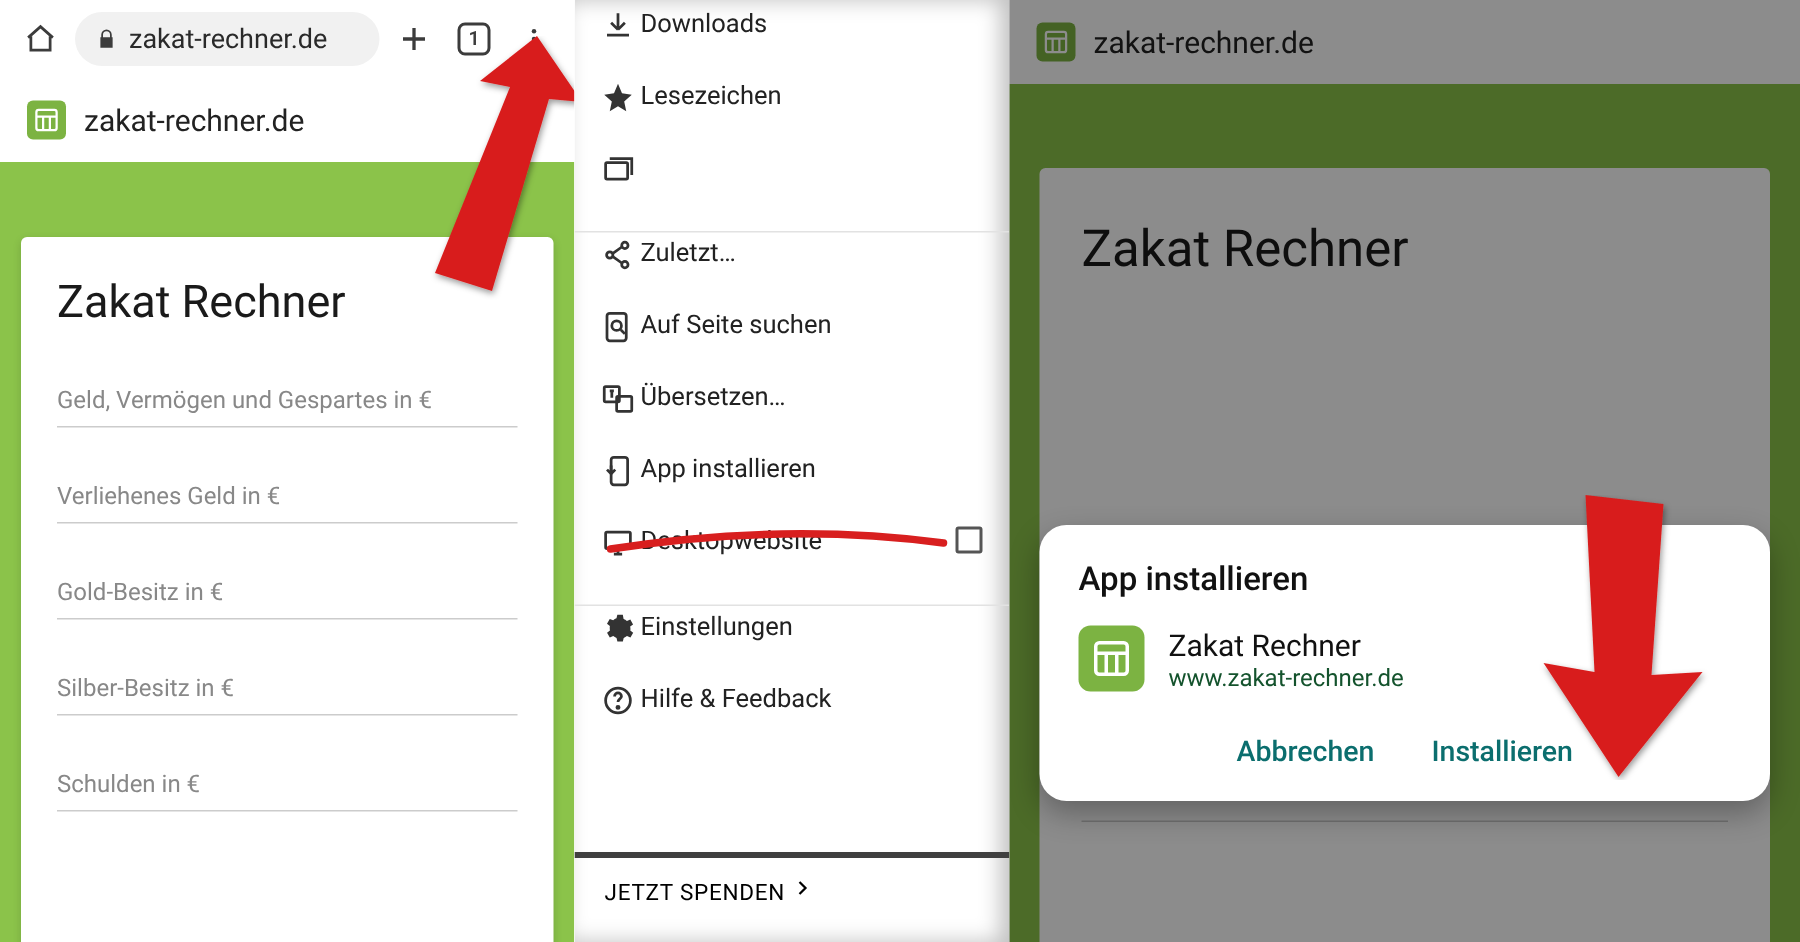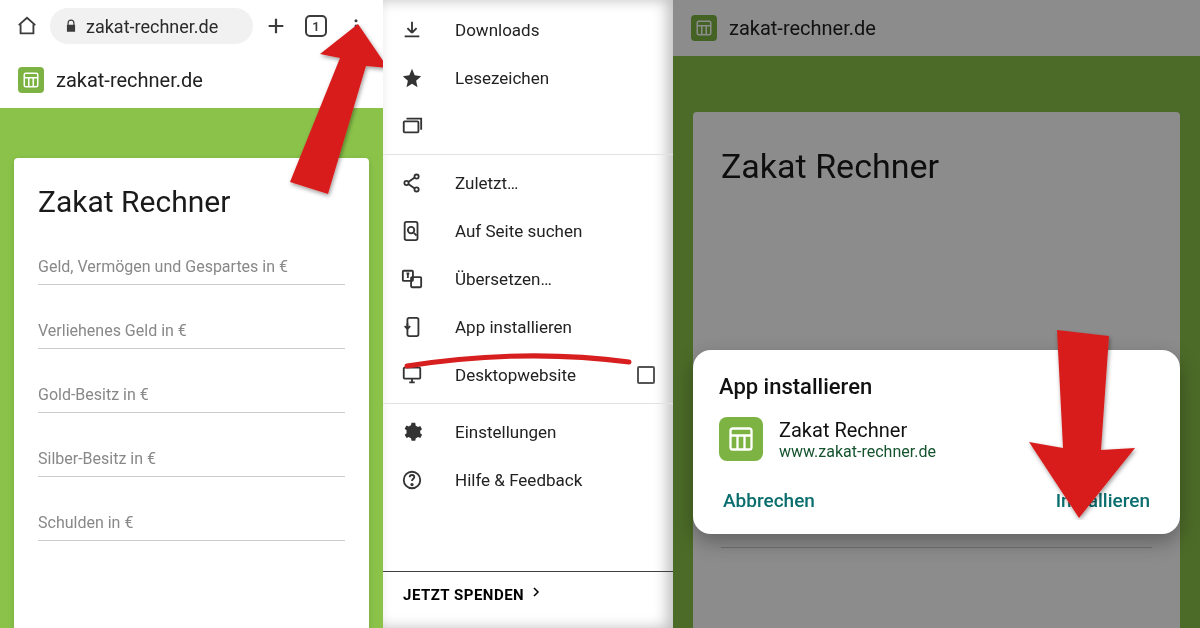--- a/index.html
+++ b/index.html
@@ -24,44 +24,44 @@
   .card { background:#fff; border-radius:4px; padding:26px 24px; box-shadow:0 2px 6px rgba(0,0,0,.15); height:520px;}
   .card h1 { font-size:30px; font-weight:400; color:#1a1a1a; margin-bottom:30px; }
   .inp { width:100%; border:none; border-bottom:1px solid #ccc; padding:8px 0; font-size:16px; color:#ef4444; background:transparent; margin-bottom:28px; }
   .inp::placeholder { color:#888; }
 
   
   .arrow1 { position:absolute; top:24px; left:268px; pointer-events:none; }
 
   
   .menu { background:#fff; box-shadow:-6px 0 14px rgba(0,0,0,.25) inset; padding:6px 0; height:100%; position:relative;}
-  .menu-item { display:flex; align-items:center; height:48px; padding:0 18px; gap:32px; font-size:17px; color:#222;}
+  .menu-item { display:flex; align-items:flex-start; height:48px; padding:0 18px; gap:4px; font-size:17px; color:#222;}
   .menu-item svg { flex:none; }
   .menu-item .grow { flex:1 }
   .menu-sep { height:1px; background:#e2e2e2; margin:4px 0; }
   .checkbox { width:18px; height:18px; border:2px solid #555; border-radius:2px; }
   .underline-red { position:absolute; left:20px; top:352px; width:230px; pointer-events:none;}
-  .donate { position:absolute; bottom:10px; left:0; width:100%; padding:14px 20px; border-top:1px solid #404040; font-weight:700; font-size:15px; letter-spacing:.5px; display:flex; align-items:flex-start; gap:6px;}
+  .donate { position:absolute; bottom:10px; left:0; width:100%; padding:14px 20px; border-top:4px solid #404040; font-weight:400; font-size:15px; letter-spacing:.5px; display:flex; align-items:flex-start; gap:6px;}
 
   
   .dim-layer{position:absolute;inset:0;}
   .dim-hdr { height:56px; background:#fff; display:flex; align-items:center; padding:0 18px; gap:12px; font-size:20px; color:#222;}
   .dim-green { background:#8bc34a; height:600px; padding:56px 20px 0;}
   .dim-card  { background:#fff; border-radius:4px; padding:34px 28px; height:520px;}
   .dim-card h1 { font-size:34px; font-weight:400; color:#1a1a1a; margin-bottom:40px;}
   .dim-inp { width:100%; border:none; border-bottom:1px solid #ccc; padding:10px 0; font-size:18px; color:#888; background:transparent; margin-bottom:34px;}
   .scrim { position:absolute; inset:0; background:rgba(0,0,0,.45); }
 
   .dialog { position:absolute; left:20px; right:20px; top:350px; background:#fff; border-radius:18px; padding:24px 26px 16px; box-shadow:0 8px 20px rgba(0,0,0,.3);}
   .dialog h2 { font-size:22px; font-weight:500; color:#111; margin-bottom:18px;}
   .dlg-row { display:flex; align-items:center; gap:16px; margin-bottom:22px;}
   .dlg-logo { width:44px; height:44px; border-radius:8px; background:#7cb342; display:flex; align-items:center; justify-content:center;}
   .dlg-name { font-size:20px; color:#111; line-height:1.2;}
   .dlg-url  { font-size:16px; color:#14532d;}
-  .dlg-actions { display:flex; justify-content:space-between; gap:30px; }
+  .dlg-actions { display:flex; justify-content:center; gap:30px; }
   .dlg-btn { font-size:19px; font-weight:500; color:#0b6e6e; background:none; border:none; padding:6px 4px;}
   .arrow3 { position:absolute; left:330px; top:-20px; pointer-events:none;}
 
   svg { display:block; }
 </style>
 </head>
 <body>
 
 <div class="pane pane1">
 

